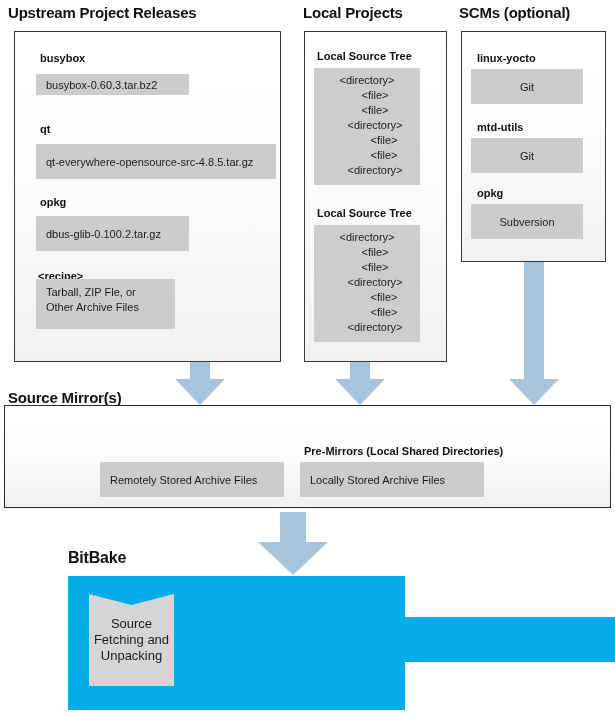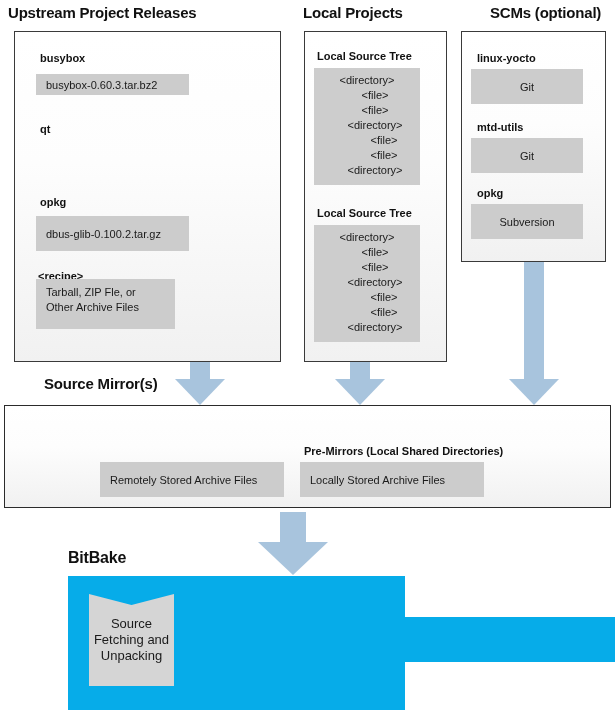--- a/index.html
+++ b/index.html
@@ -136,20 +136,21 @@
 
   <div class="section-title" style="left:8px; top:4px;">Upstream Project Releases</div>
 
   <div class="panel" style="left:14px; top:31px; width:267px; height:331px;">
   </div>
 
   <div class="item-label" style="left:40px; top:52px;">busybox</div>
   <div class="gray-box pad-left" style="left:36px; top:74px; width:153px; height:21px;">busybox-0.60.3.tar.bz2</div>
 
   <div class="item-label" style="left:40px; top:123px;">qt</div>
+  <div class="gray-box pad-left" style="left:36px; top:144px; width:240px; height:35px;">qt-everywhere-opensource-src-4.8.5.tar.gz</div>
 
   <div class="item-label" style="left:40px; top:196px;">opkg</div>
   <div class="gray-box pad-left" style="left:36px; top:216px; width:153px; height:35px;">dbus-glib-0.100.2.tar.gz</div>
 
   <div class="item-label" style="left:38px; top:270px;">&lt;recipe&gt;</div>
   <div class="gray-box col" style="left:36px; top:279px; width:139px; height:50px;">
     <div>Tarball, ZIP Fle, or</div>
     <div>Other Archive Files</div>
   </div>
 
@@ -173,21 +174,21 @@
   <div class="tree" style="left:314px; top:225px; width:106px; height:117px;">
     <div class="lvl0">&lt;directory&gt;</div>
     <div class="lvl1">&lt;file&gt;</div>
     <div class="lvl1">&lt;file&gt;</div>
     <div class="lvl1">&lt;directory&gt;</div>
     <div class="lvl2">&lt;file&gt;</div>
     <div class="lvl2">&lt;file&gt;</div>
     <div class="lvl1">&lt;directory&gt;</div>
   </div>
 
-  <div class="section-title" style="left:459px; top:4px;margin-left:31px;">SCMs (optional)</div>
+  <div class="section-title" style="left:459px; top:4px;">SCMs (optional)</div>
 
   <div class="panel" style="left:461px; top:31px; width:145px; height:231px;">
   </div>
 
   <div class="item-label" style="left:477px; top:52px;">linux-yocto</div>
   <div class="gray-box center" style="left:471px; top:69px; width:112px; height:35px;">Git</div>
 
   <div class="item-label" style="left:477px; top:121px;">mtd-utils</div>
   <div class="gray-box center" style="left:471px; top:138px; width:112px; height:35px;">Git</div>
 
@@ -202,21 +203,21 @@
   <div class="arrow-wrap" style="left:335px; top:362px; width:50px; height:43px;">
     <div class="arrow-shaft" style="width:20px; height:20px;"></div>
     <div class="arrow-head" style="top:17px;"></div>
   </div>
 
   <div class="arrow-wrap" style="left:509px; top:262px; width:50px; height:143px;">
     <div class="arrow-shaft" style="width:20px; height:120px;"></div>
     <div class="arrow-head" style="top:117px;"></div>
   </div>
 
-  <div class="section-title" style="left:8px; top:375px;margin-left:36px;">Source Mirror(s)</div>
+  <div class="section-title" style="left:8px; top:389px;">Source Mirror(s)</div>
 
   <div class="panel wide" style="left:4px; top:405px; width:607px; height:103px;">
   </div>
 
   <div class="item-label" style="left:104px; top:445px;margin-top:40px;">Mirrors</div>
   <div class="gray-box pad-left" style="left:100px; top:462px; width:184px; height:35px;">Remotely Stored Archive Files</div>
 
   <div class="item-label" style="left:304px; top:445px;">Pre-Mirrors (Local Shared Directories)</div>
   <div class="gray-box pad-left" style="left:300px; top:462px; width:184px; height:35px;">Locally Stored Archive Files</div>
 

